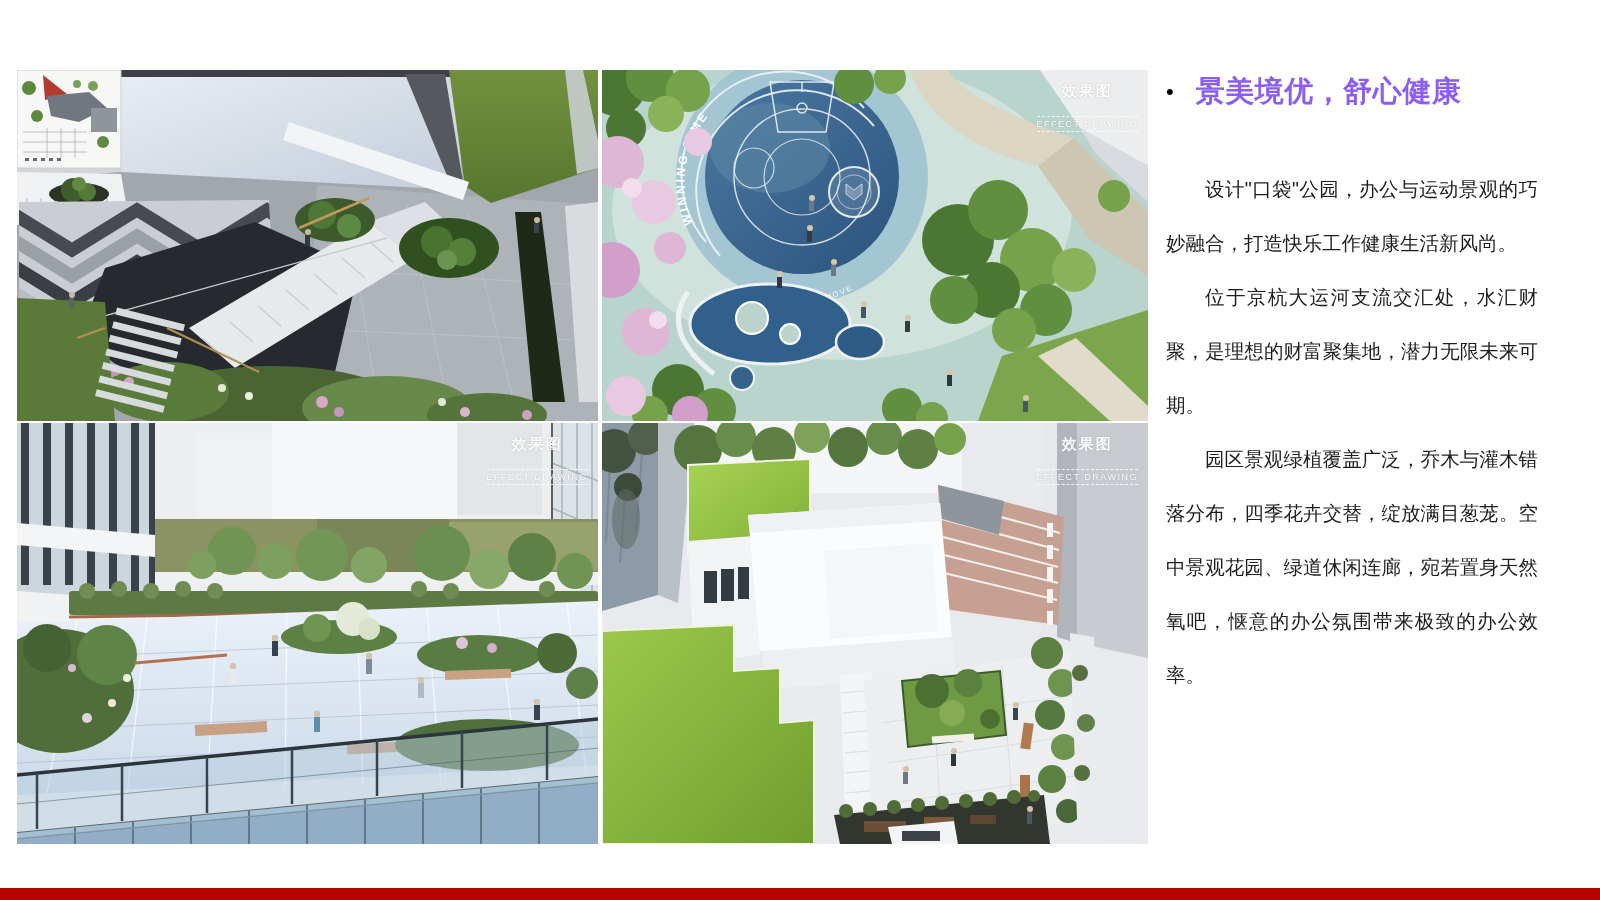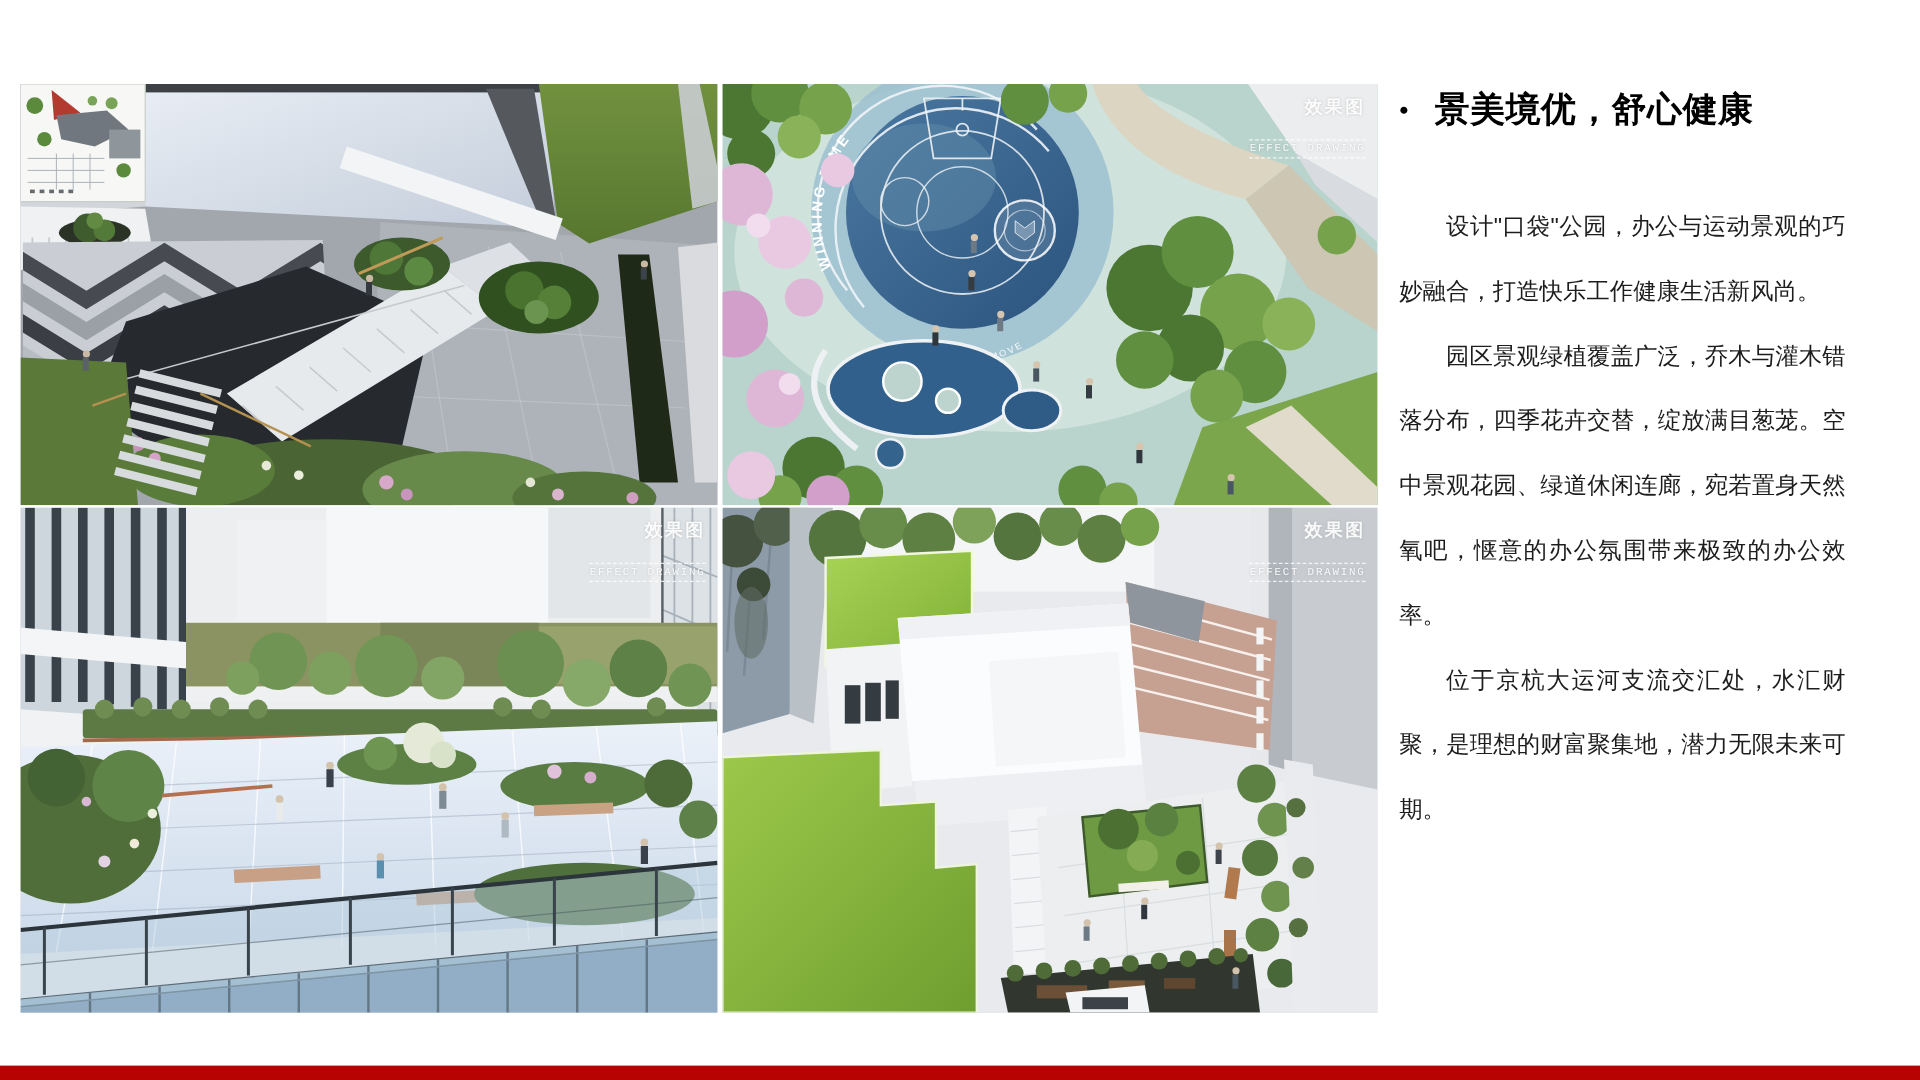--- a/index.html
+++ b/index.html
@@ -11,35 +11,34 @@
   .gallery{
     position:absolute;left:17px;top:70px;
     display:grid;
     grid-template-columns:581px 546px;
     grid-template-rows:351px 421px;
     column-gap:4px;row-gap:2px;
   }
   .tile{position:relative;overflow:hidden;background:#dfe3e8;}
   .tile svg{display:block;width:100%;height:100%;}
   .watermark{
-    position:absolute;top:12px;right:10px;text-align:right;
+    position:absolute;top:12px;right:10px;text-align:center;
     color:rgba(255,255,255,.92);line-height:1.15;
     text-shadow:0 0 2px rgba(110,110,110,.35);
-    font-family:Liberation Mono, monospace;
   }
   .wm-cn{font-size:15px;font-weight:bold;letter-spacing:2px;}
   .wm-en{
     font-size:9px;letter-spacing:1.5px;margin-top:17px;padding:1.5px 0;
     border-top:1px dashed rgba(255,255,255,.8);
     border-bottom:1px dashed rgba(255,255,255,.8);
   }
   .content{position:absolute;left:1166px;top:72px;width:372px;color:#1d1d1d;}
   .title-row{display:flex;align-items:center;}
   .bullet{font-size:22px;line-height:1;margin-right:22px;color:#000;}
-  .page-title{font-size:29px;font-weight:bold;letter-spacing:.5px;color:#000000;}
+  .page-title{font-size:29px;font-weight:bold;letter-spacing:.5px;color:#8b5cf6;}
   .paragraphs{margin-top:50px;font-size:19.5px;line-height:54px;text-align:justify;}
   .paragraphs p{margin:0;text-indent:2em;}
   .accent-bar{position:absolute;left:0;top:888px;width:1600px;height:12px;background:#b80303;}
 </style>
 </head>
 <body>
 
 <div>
 
   <div class="gallery">
@@ -564,20 +563,20 @@
 
   </div>
 
   <div class="content">
     <div class="title-row">
       <span class="bullet">•</span>
       <span class="page-title">景美境优，舒心健康</span>
     </div>
     <div class="paragraphs">
       <p>设计"口袋"公园，办公与运动景观的巧妙融合，打造快乐工作健康生活新风尚。</p>
+      <p>位于京杭大运河支流交汇处，水汇财聚，是理想的财富聚集地，潜力无限未来可期。</p>
       <p>园区景观绿植覆盖广泛，乔木与灌木错落分布，四季花卉交替，绽放满目葱茏。空中景观花园、绿道休闲连廊，宛若置身天然氧吧，惬意的办公氛围带来极致的办公效率。</p>
-      <p>位于京杭大运河支流交汇处，水汇财聚，是理想的财富聚集地，潜力无限未来可期。</p>
     </div>
   </div>
 
   <div class="accent-bar"></div>
 
 </div>
 
 </body></html>

